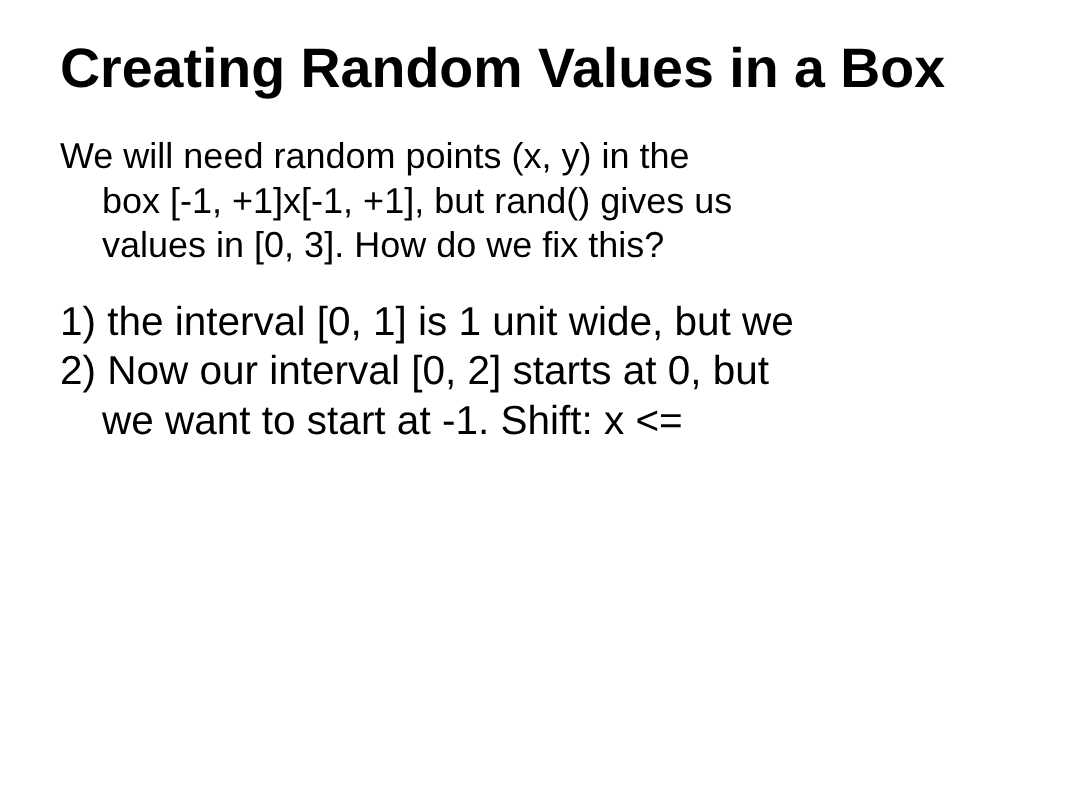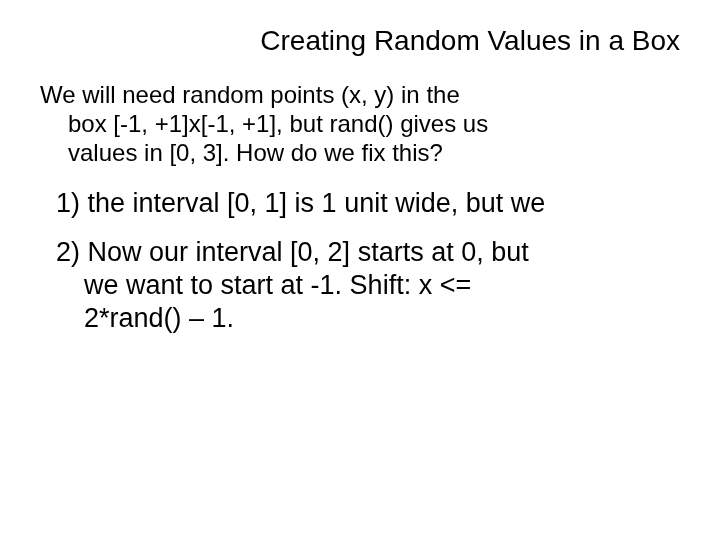--- a/index.html
+++ b/index.html
@@ -12,44 +12,44 @@
     color: #000000;
     overflow: hidden;
   }
   .slide {
     box-sizing: border-box;
     width: 720px;
     height: 540px;
     padding: 18px 40px 24px 40px;
   }
   .title {
-    text-align: right;
-    font-size: 28px;
+    text-align: left;
+    font-size: 37px;
     line-height: 1.2;
     margin: 6px 0 22px 0;
-    font-weight: normal;
+    font-weight: bold;
   }
   .para {
     font-size: 24px;
     line-height: 1.22;
     margin: 0 0 20px 0;
     padding-left: 0;
     text-indent: 0;
   }
   .para .cont {
     display: block;
     padding-left: 28px;
     text-indent: 0;
   }
   .list {
     font-size: 27px;
     line-height: 1.22;
   }
   .item {
-    margin: 16px;
+    margin: 0;
   }
   .item .cont {
     display: block;
     padding-left: 28px;
   }
 </style>
 </head>
 <body>
 
 <div class="slide">
@@ -62,17 +62,16 @@
     <span class="cont">values in [0, 3].  How do we fix this?</span>
   </div>
 
   <div class="list">
     <div class="item">
       <span>1) the interval [0, 1] is 1 unit wide, but we</span>
     </div>
     <div class="item">
       <span>2) Now our interval [0, 2] starts at 0, but</span>
       <span class="cont">we want to start at -1.  Shift: x &lt;=</span>
-      <span class="cont">2*rand() – 1.</span>
     </div>
   </div>
 
 </div>
 
 </body></html>

